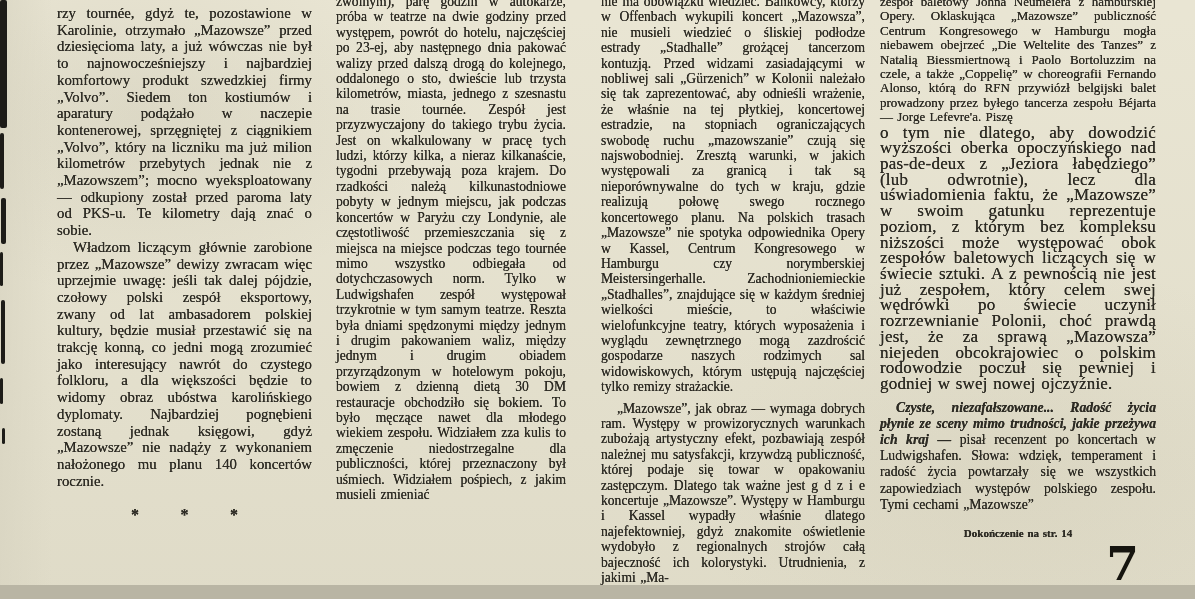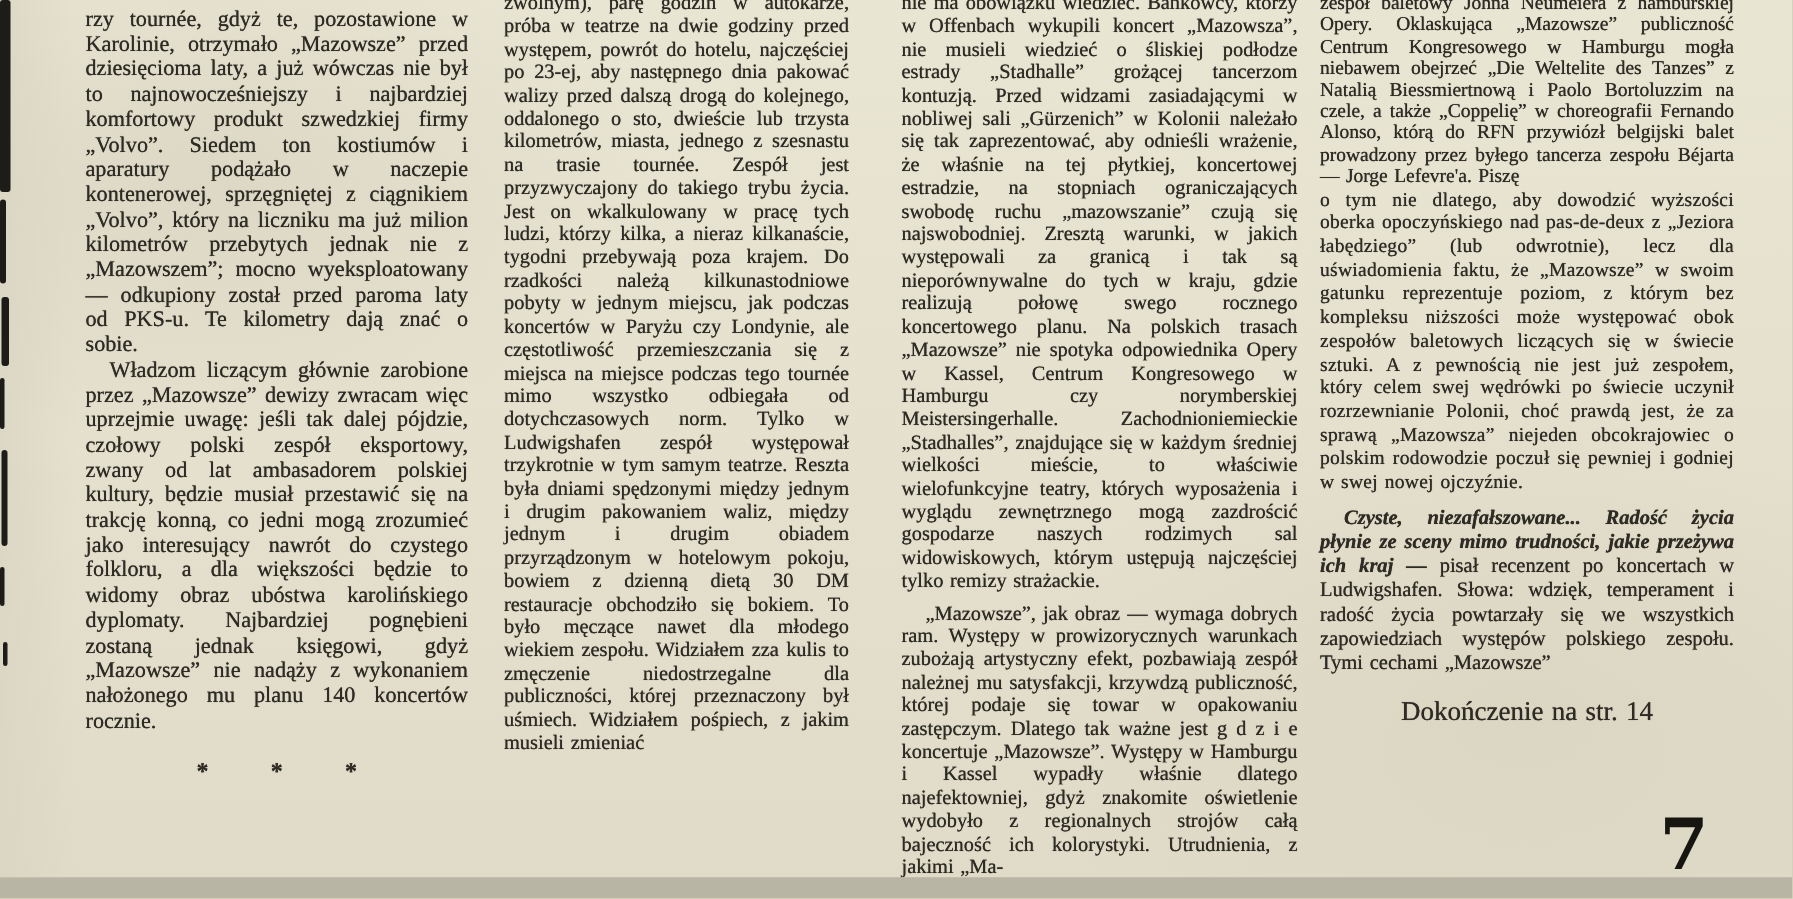--- a/index.html
+++ b/index.html
@@ -31,26 +31,26 @@
     text-shadow:0 0 0.45px var(--ink);
   }
   .para{margin:0;text-align:justify;hyphens:auto;-webkit-hyphens:auto;}
   .indent{text-indent:16px;}
   .col1{left:57px;top:5px;width:255px;font-size:14.8px;line-height:16.7px;word-spacing:1.5px;}
   .col2{left:336px;top:-6px;width:230px;font-size:13.6px;line-height:15.4px;word-spacing:1px;}
   .col3{left:601px;top:-6px;width:264px;font-size:13.6px;line-height:15.4px;word-spacing:1px;}
   .col3 .para + .para{margin-top:6px;}
   .col4{left:880px;top:-5px;width:276px;word-spacing:1px;}
   .col4 .small{font-size:13px;line-height:14.4px;}
-  .col4 .large{font-size:13px;line-height:15.7px;letter-spacing:0.2px;}
+  .col4 .large{font-size:17px;line-height:15.7px;letter-spacing:0.2px;}
   .col4 .review{font-size:13.7px;line-height:16.2px;margin-top:8px;}
   .it{font-style:italic;font-weight:bold;}
   .continuation{
-    font-weight:normal;text-align:center;
-    font-size:18px;margin-top:14px;text-indent:0;
+    font-weight:bold;text-align:center;
+    font-size:11px;margin-top:14px;text-indent:0;
   }
   .stars{
     text-align:center;font-weight:bold;font-size:16px;
     letter-spacing:18px;padding-left:18px;margin-top:18px;
     color:var(--ink);
   }
   .page-number{
     position:absolute;right:56px;top:540px;
     font-family:"DejaVu Serif", serif;
     font-weight:bold;font-size:47px;line-height:1;

